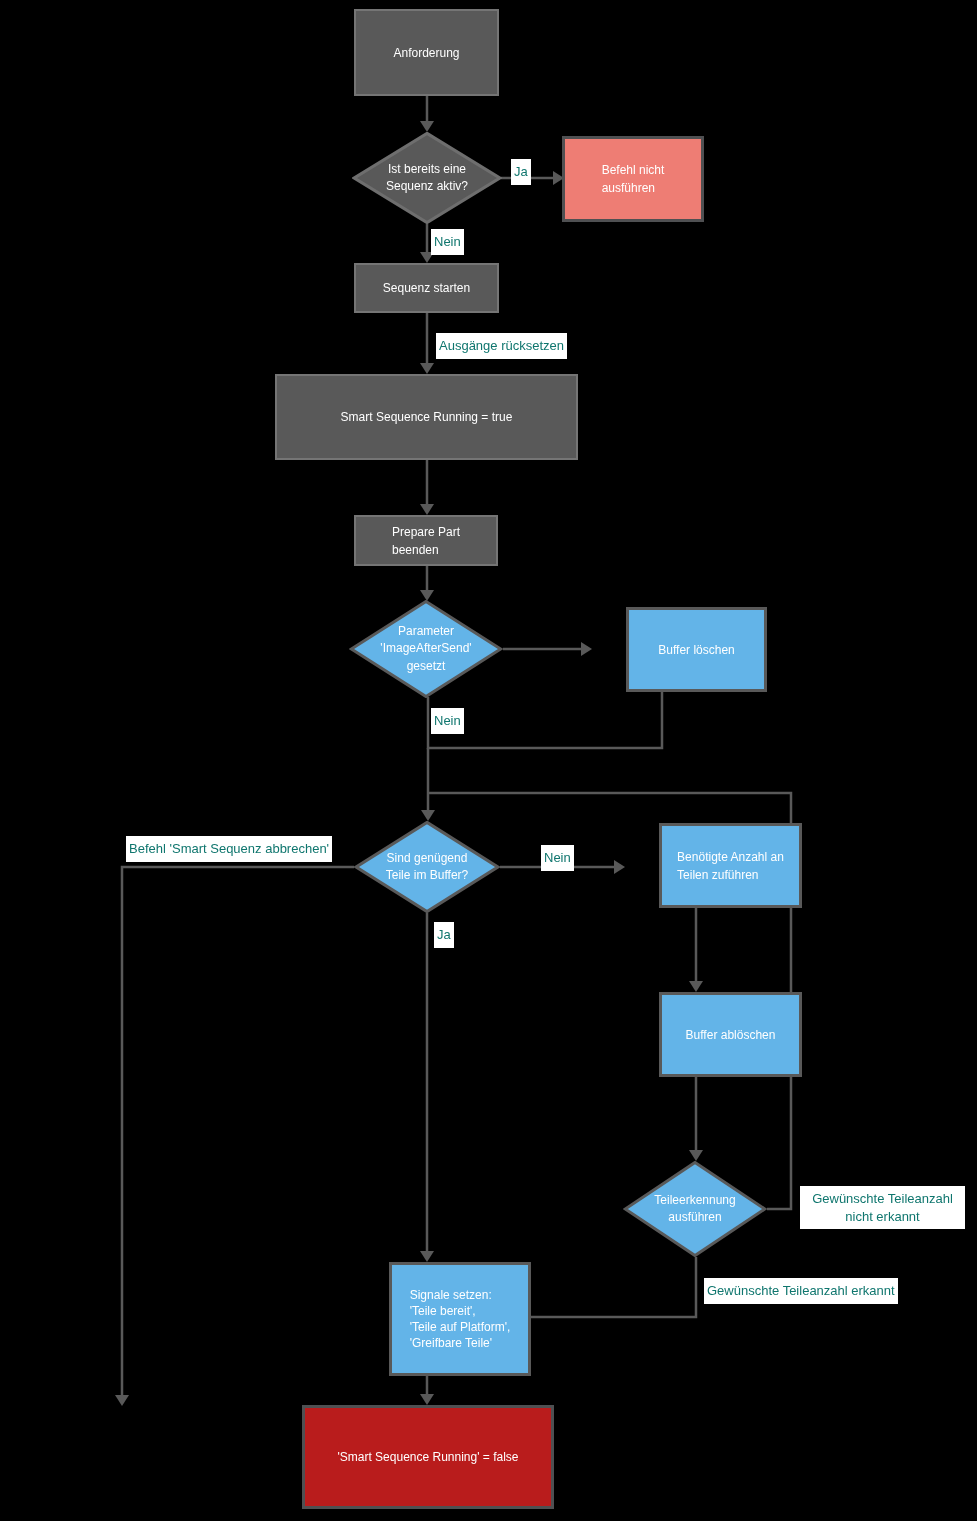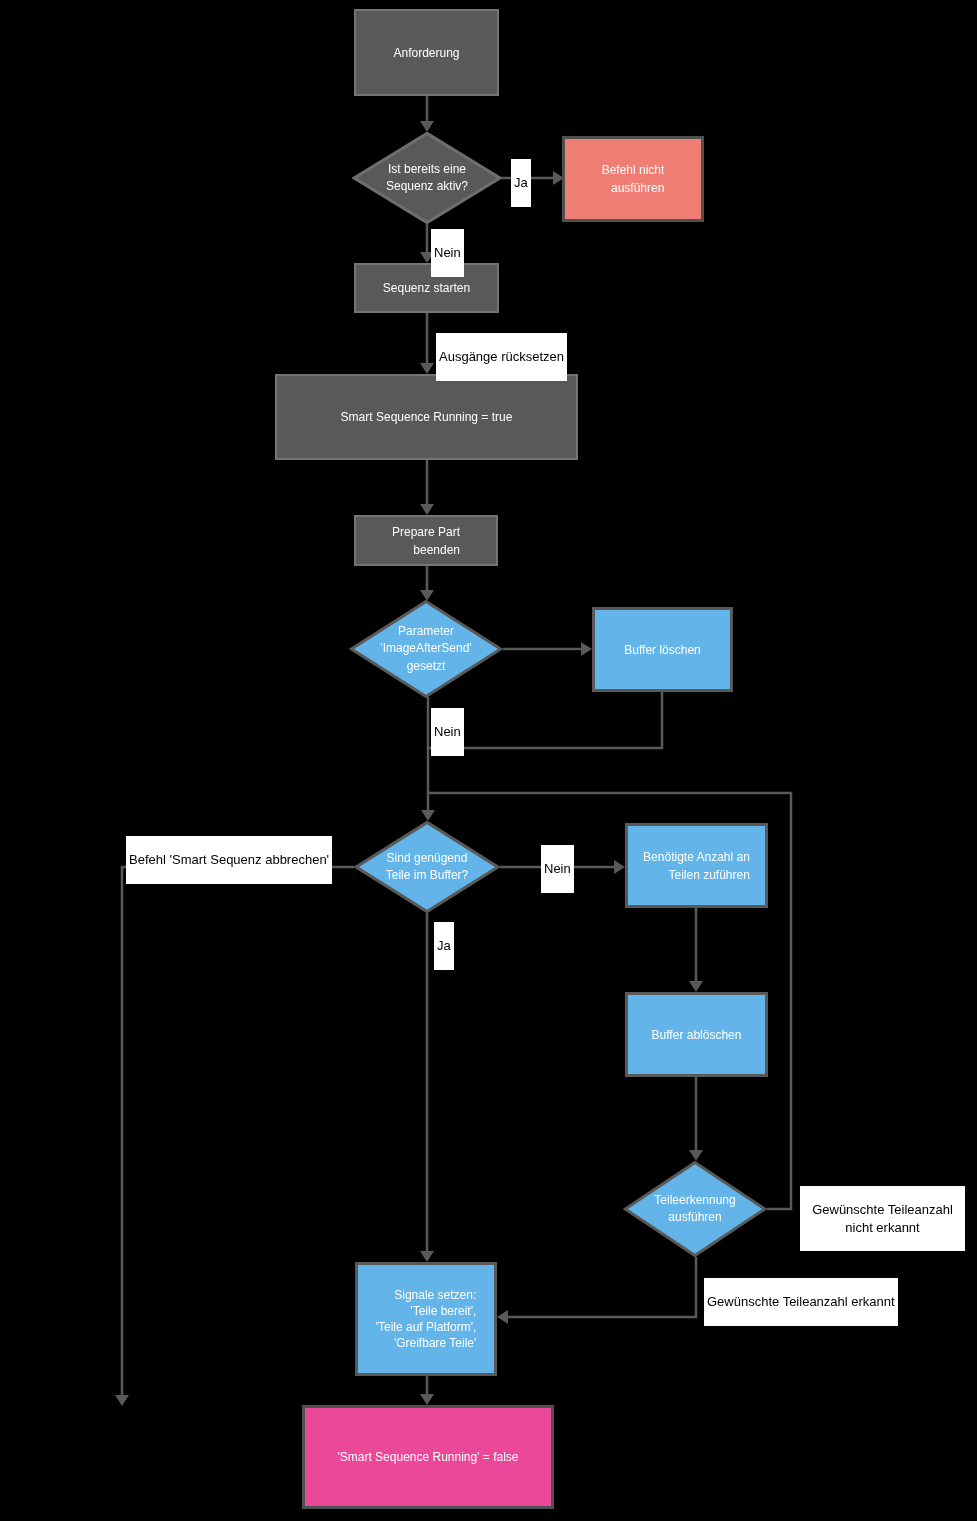--- a/index.html
+++ b/index.html
@@ -6,40 +6,40 @@
   .canvas{
     position:relative;width:977px;height:1521px;background:#000;overflow:hidden;
     font-family:"Liberation Sans", sans-serif;
   }
   .connectors{position:absolute;left:0;top:0;width:977px;height:1521px;}
   .connectors path{fill:none;stroke:#595959;stroke-width:2.5;}
   .connectors polygon{fill:#595959;stroke:none;}
   .node{
     position:absolute;box-sizing:border-box;
     display:flex;align-items:center;justify-content:center;
-    text-align:right;color:#fff;font-size:12px;line-height:1.5;
+    text-align:left;color:#fff;font-size:12px;line-height:1.5;
     white-space:pre-line;
   }
   .node.gray{background:#595959;border:2px solid #757575;}
-  .node.blue{background:#63B4E8;border:3px solid #595959;}
+  .node.blue{background:#63B4E8;border:3px solid #595959;margin-left:34px;}
   .node.red{background:#EE7D74;border:3px solid #4F5052;}
-  .node.green{background:#ec4899;border:3px solid #4F5052;}
+  .node.green{background:#b91c1c;border:3px solid #4F5052;}
   .diamond{position:absolute;}
   .diamond svg{position:absolute;left:0;top:0;width:100%;height:100%;display:block;}
   .diamond polygon{stroke-width:3px;}
   .diamond.gray polygon{fill:#595959;stroke:#6E6E6E;}
   .diamond.blue polygon{fill:#63B4E8;stroke:#595959;}
   .diamond .node-text{
     position:absolute;left:0;top:0;right:0;bottom:0;
     display:flex;align-items:center;justify-content:center;
     text-align:center;color:#fff;font-size:12px;line-height:1.45;white-space:pre-line;
   }
   .elabel{
-    position:absolute;background:#fff;color:#000000;
-    font-size:13px;line-height:1.35;padding:15px 3px;white-space:pre-line;
+    position:absolute;background:#fff;color:#0f766e;
+    font-size:13px;line-height:1.35;padding:4px 3px;white-space:pre-line;
   }
   .elabel.center{text-align:center;}
 </style>
 </head>
 <body>
 
 <div class="canvas">
 
   <svg class="connectors">
 

